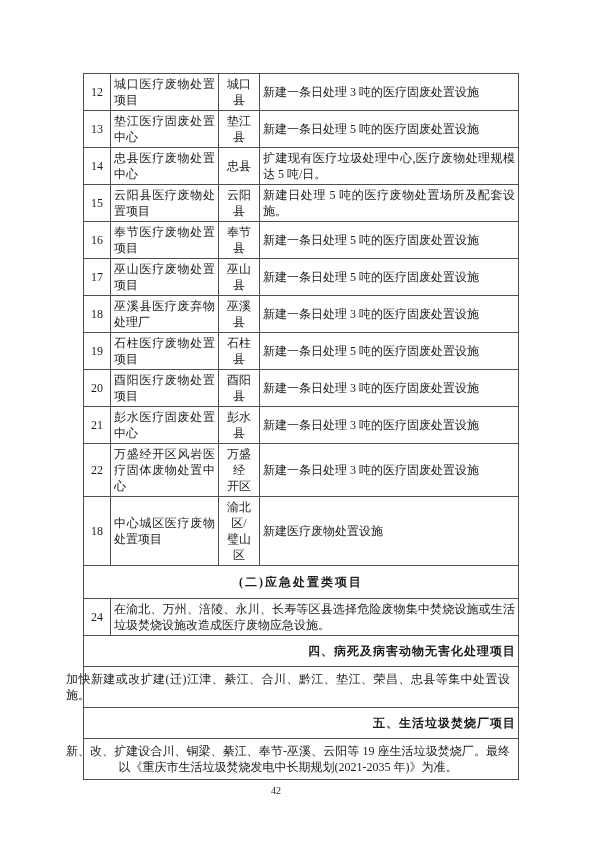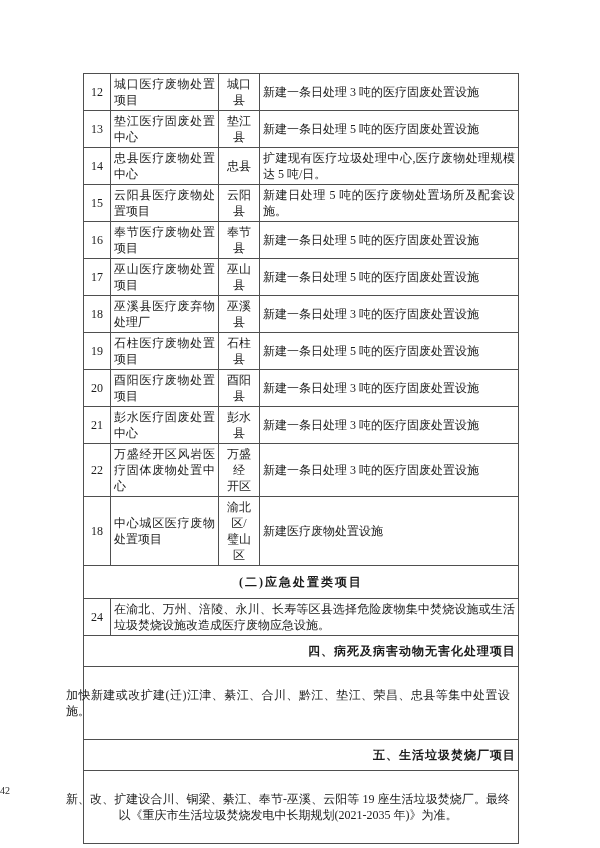--- a/index.html
+++ b/index.html
@@ -19,26 +19,26 @@
     vertical-align:middle; padding:2px 3px;
     word-break:break-all;
   }
   td.c-no   { text-align:center; padding:2px 0; }
   td.c-name { text-align:justify; padding:2px 2px; }
   td.c-county { text-align:center; padding:2px 1px; white-space:pre-line; }
   td.c-desc { text-align:justify; padding:2px 4px; }
   tr.sec-row td { text-align:center; letter-spacing:2px; padding:8px 2px;font-weight:bold; }
   td.c-merged { text-align:justify; padding:4px 3px; }
   tr.head-row td { text-align:right; font-weight:bold; letter-spacing:1px; padding:7px 2px; }
-  tr.para-row td { padding:20px 2px; overflow:visible; }
+  tr.para-row td { padding:4px 2px; overflow:visible; }
   .hang { margin-left:-20px; padding-right:6px; text-align:justify; }
   .hang.center-last { text-align-last:center; }
   .pageno {
     position:absolute; top:785px; left:0; width:100%;
-    font-size:10px; color:#2a2a2a;
+    text-align:center; font-size:10px; color:#2a2a2a;
   }
 </style>
 </head>
 <body>
 
 <div class="page">
 
   <table class="plan">
     <colgroup>
       <col style="width:27px">

